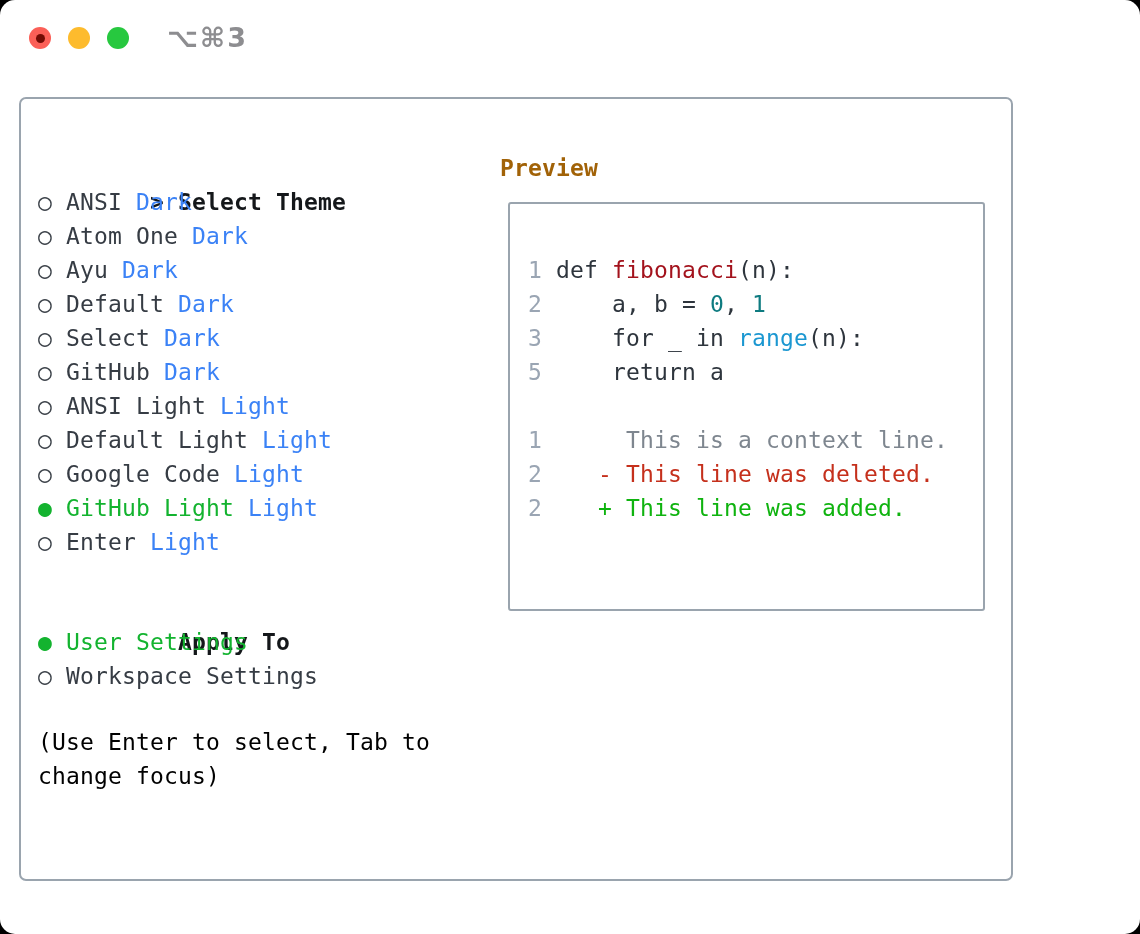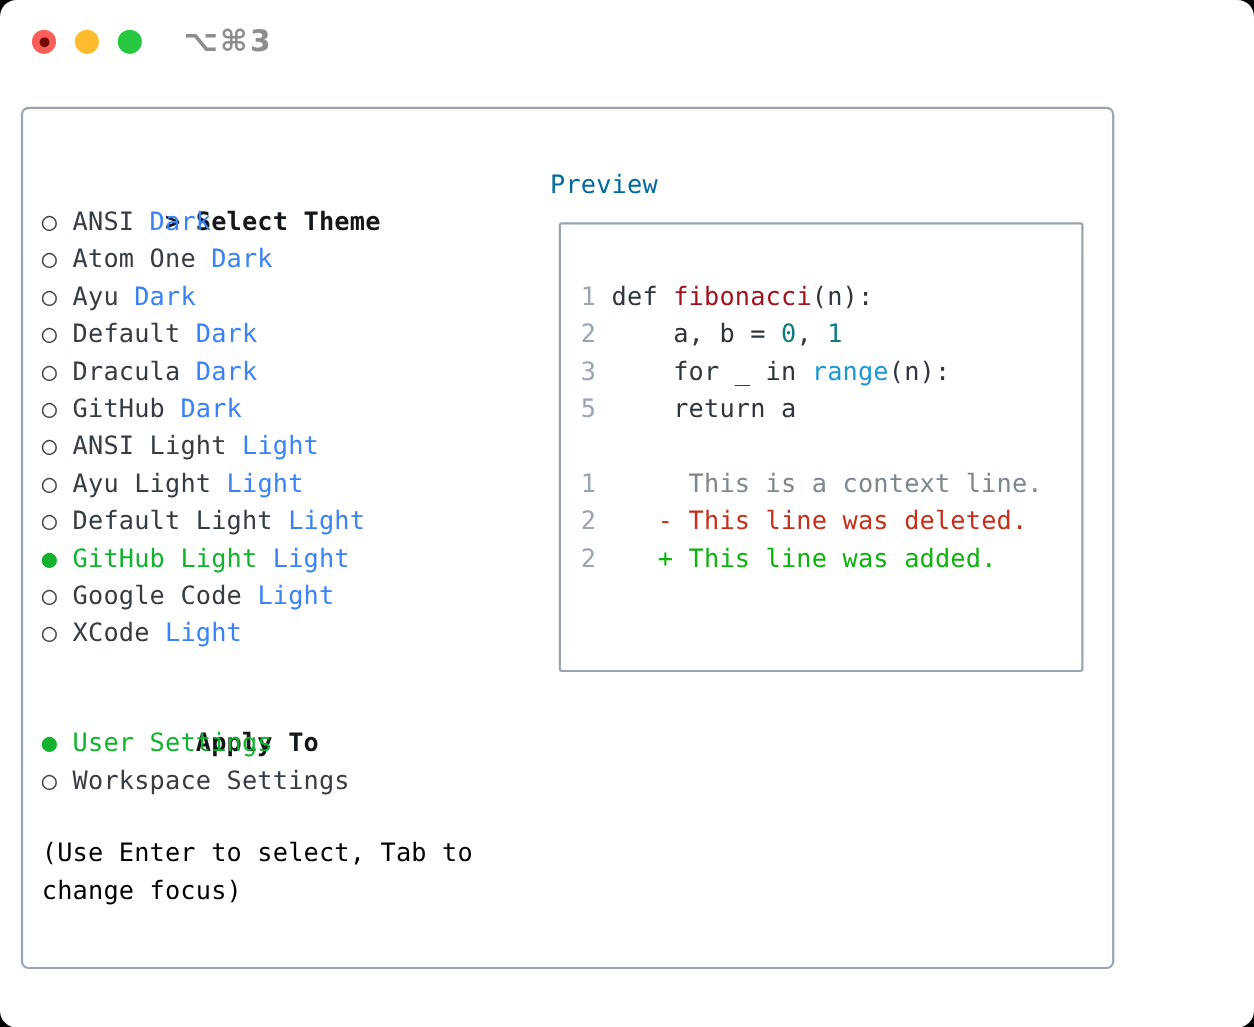--- a/index.html
+++ b/index.html
@@ -46,21 +46,21 @@
   .hdr-label  { color:#14171a; font-weight:700; }
   .name { color:#363c44; }
   .tag  { color:#3b82f6; margin-left:14px; }
   .selected .marker, .selected .name { color:#13b32f; }
   .apply-header { margin-top:32px; }
   .hint {
     margin-top:32px; max-width:440px;
     color:#000000; white-space:normal;
   }
   
-  .preview-label { height:34px; color:#0369a1; font-weight:400; }
+  .preview-label { height:34px; color:#a16207; font-weight:700; }
   .preview-box {
     margin-top:17px; margin-left:8px;
     width:477px; height:409px;
     border:2px solid #9aa4ae; border-radius:3px;
     padding:49px 0 0 18px;
     overflow:hidden;
   }
   .pline { white-space:pre; height:34px; }
   .c-lnum    { color:#9aa5b3; }
   .c-code    { color:#2e353d; }
@@ -92,28 +92,27 @@
     <div class="left-col">
       <div class="row">
         <span class="marker hdr-marker">&gt;</span><span class="hdr-label">Select Theme</span>
       </div>
 
       <div id="theme-list">
           <div class="row"><span class="marker">○</span><span class="name">ANSI</span><span class="tag">Dark</span></div>
           <div class="row"><span class="marker">○</span><span class="name">Atom One</span><span class="tag">Dark</span></div>
           <div class="row"><span class="marker">○</span><span class="name">Ayu</span><span class="tag">Dark</span></div>
           <div class="row"><span class="marker">○</span><span class="name">Default</span><span class="tag">Dark</span></div>
-          <div class="row"><span class="marker">○</span><span class="name">Dracula</span><span class="tag">Dark</span></div>
+          <div class="row"><span class="marker">○</span><span class="name">Select</span><span class="tag">Dark</span></div>
           <div class="row"><span class="marker">○</span><span class="name">GitHub</span><span class="tag">Dark</span></div>
           <div class="row"><span class="marker">○</span><span class="name">ANSI Light</span><span class="tag">Light</span></div>
-          <div class="row"><span class="marker">○</span><span class="name">Ayu Light</span><span class="tag">Light</span></div>
           <div class="row"><span class="marker">○</span><span class="name">Default Light</span><span class="tag">Light</span></div>
+          <div class="row"><span class="marker">○</span><span class="name">Google Code</span><span class="tag">Light</span></div>
           <div class="row selected"><span class="marker">●</span><span class="name">GitHub Light</span><span class="tag">Light</span></div>
-          <div class="row"><span class="marker">○</span><span class="name">Google Code</span><span class="tag">Light</span></div>
-          <div class="row"><span class="marker">○</span><span class="name">XCode</span><span class="tag">Light</span></div>
+          <div class="row"><span class="marker">○</span><span class="name">Enter</span><span class="tag">Light</span></div>
         </div>
 
       <div class="row apply-header">
         <span class="marker"> </span><span class="hdr-label">Apply To</span>
       </div>
 
       <div id="apply-list">
           <div class="row selected"><span class="marker">●</span><span class="name">User Settings</span></div>
           <div class="row"><span class="marker">○</span><span class="name">Workspace Settings</span></div>
         </div>

